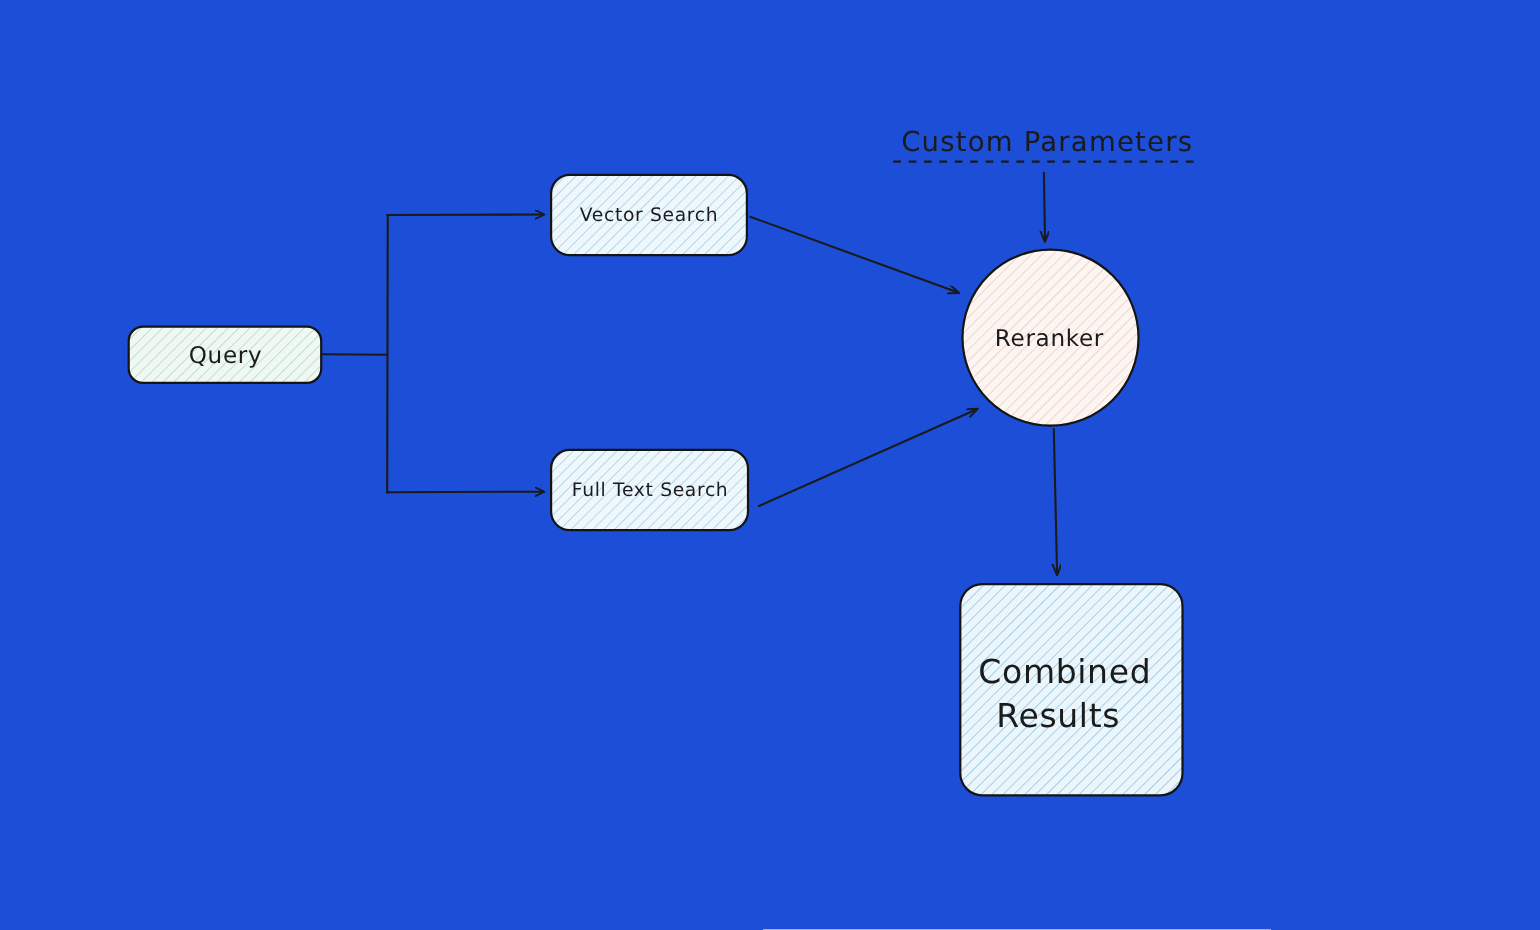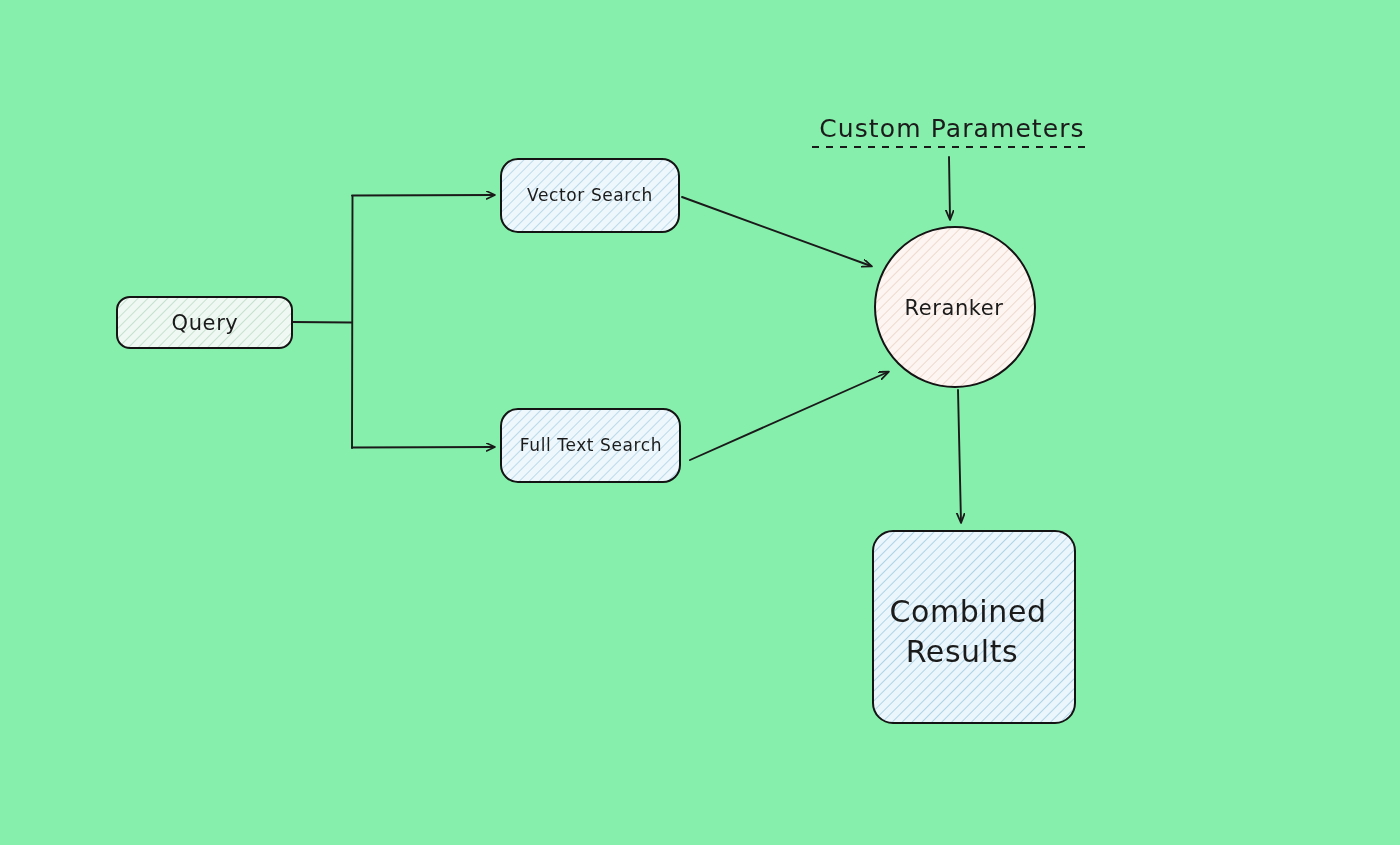--- a/index.html
+++ b/index.html
@@ -10,21 +10,21 @@
   body {
     width: 1400px;
     height: 845px;
     font-family: "DejaVu Sans", sans-serif;
     overflow: hidden;
   }
   #canvas {
     position: relative;
     width: 1400px;
     height: 845px;
-    background: #86efac;
+    background: #1d4ed8;
   }
   svg#diagram {
     position: absolute;
     left: 0;
     top: 0;
     width: 1400px;
     height: 845px;
   }
   .node-label {
     font-family: "DejaVu Sans", sans-serif;

